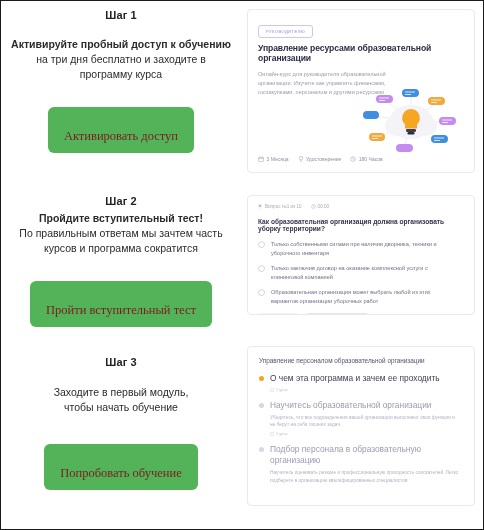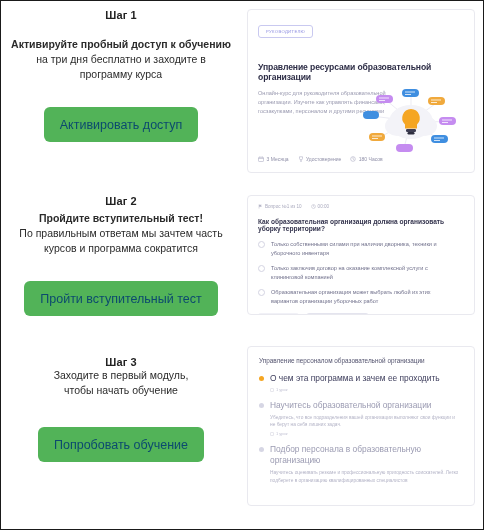--- a/index.html
+++ b/index.html
@@ -56,28 +56,29 @@
     font-size: 10.5px;
     color: #2b2b2b;
     line-height: 15px;
     padding: 0 8px;
   }
   .step-desc .bold-line { font-weight: bold; }
 
   .cta-button {
     display: inline-block;
     background: #52b358;
-    color: #0c4a6e;
+    color: #7f1d1d;
     font-size: 12.5px;
     border: none;
     border-radius: 6px;
-    padding: 12px 16px 10px 16px;
+    padding: 23px 16px 10px 16px;
     cursor: pointer;
     white-space: nowrap;
     line-height: 1;
+    font-family: Liberation Serif, serif;
   }
 
   
   .card {
     background: #ffffff;
     border: 1px solid #e9e9ef;
     border-radius: 4px;
     overflow: hidden;
     position: relative;
   }
@@ -90,21 +91,21 @@
     font-size: 4.2px;
     letter-spacing: 0.35px;
     text-transform: uppercase;
     color: #8d8de0;
     border: 1px solid #c9c9f0;
     border-radius: 3px;
     padding: 3px 7px 3px 7px;
   }
 
   .course-title {
-    margin-top: 24px;
+    margin-top: 5px;
     font-size: 8.6px;
     font-weight: bold;
     color: #2d2d46;
     letter-spacing: -0.1px;
   }
 
   .course-desc {
     margin-top: 7px;
     font-size: 5.6px;
     color: #9a9ab0;
@@ -404,21 +405,21 @@
           <button class="btn-answer">Ответить</button>
           <button class="btn-skip">Пропустить вопрос</button>
         </div>
       </div>
     </div>
   </div>
 
   <div class="step-row" style="height:auto;">
     <div class="left-col" style="padding-top:18px;">
       <div class="step-title">Шаг 3</div>
-      <div class="step-desc" style="">
+      <div class="step-desc" style="margin-top:17px;">
         <div>Заходите в первый модуль,</div>
         <div>чтобы начать обучение</div>
       </div>
       <button class="cta-button" style="margin-top:29px;">Попробовать обучение</button>
     </div>
 
     <div class="right-col" style="padding-top:8px;">
       <div class="card modules-card">
         <div class="modules-title">Управление персоналом образовательной организации</div>
 

